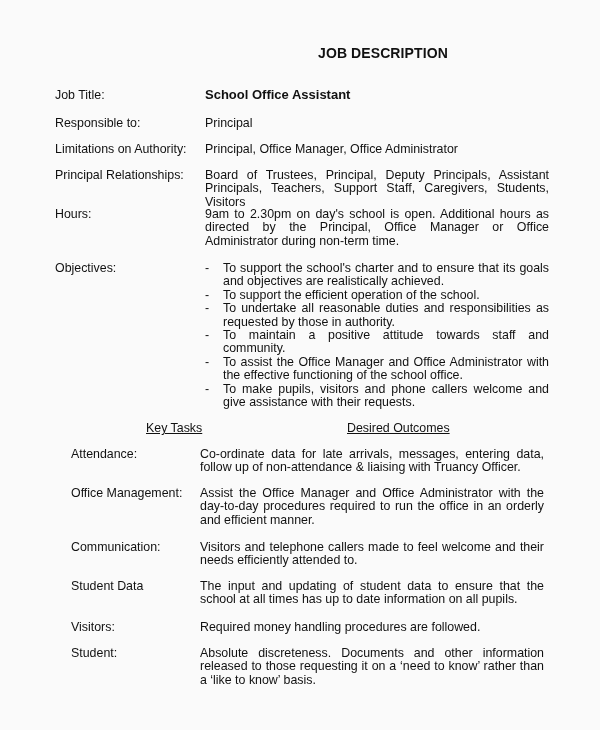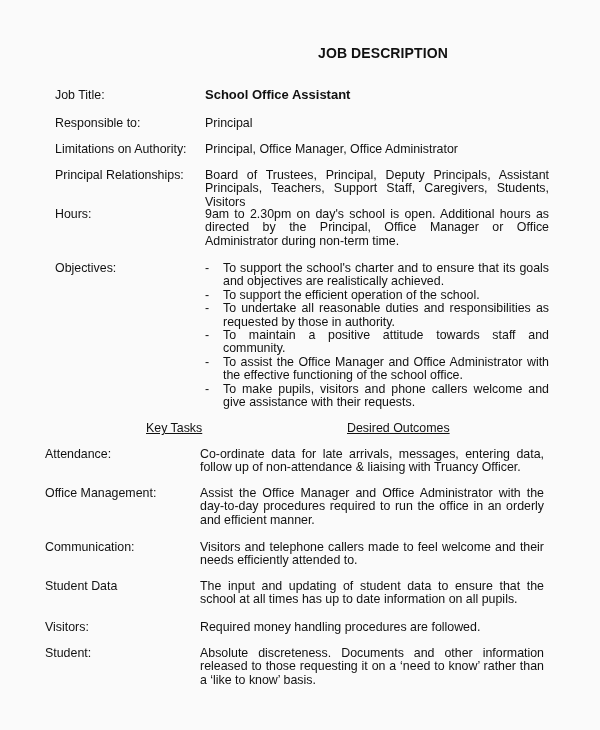--- a/index.html
+++ b/index.html
@@ -53,21 +53,21 @@
       padding: 0;
       list-style: none;
     }
     .obj-item { position: relative; padding-left: 18px; text-align: justify; }
     .obj-dash { position: absolute; left: 0; top: 0; }
     .col-header {
       position: absolute;
       text-decoration: underline;
       white-space: nowrap;
     }
-    .task-label { position: absolute; left: 45px; white-space: nowrap; }
+    .task-label { position: absolute; left: 71px; white-space: nowrap; }
     .task-value { position: absolute; left: 200px; width: 344px; text-align: justify; }
   </style>
 </head>
 <body>
 
 <div class="page">
 
   <div class="doc-title">JOB DESCRIPTION</div>
 
   <div class="field-row" style="top:89px;">

